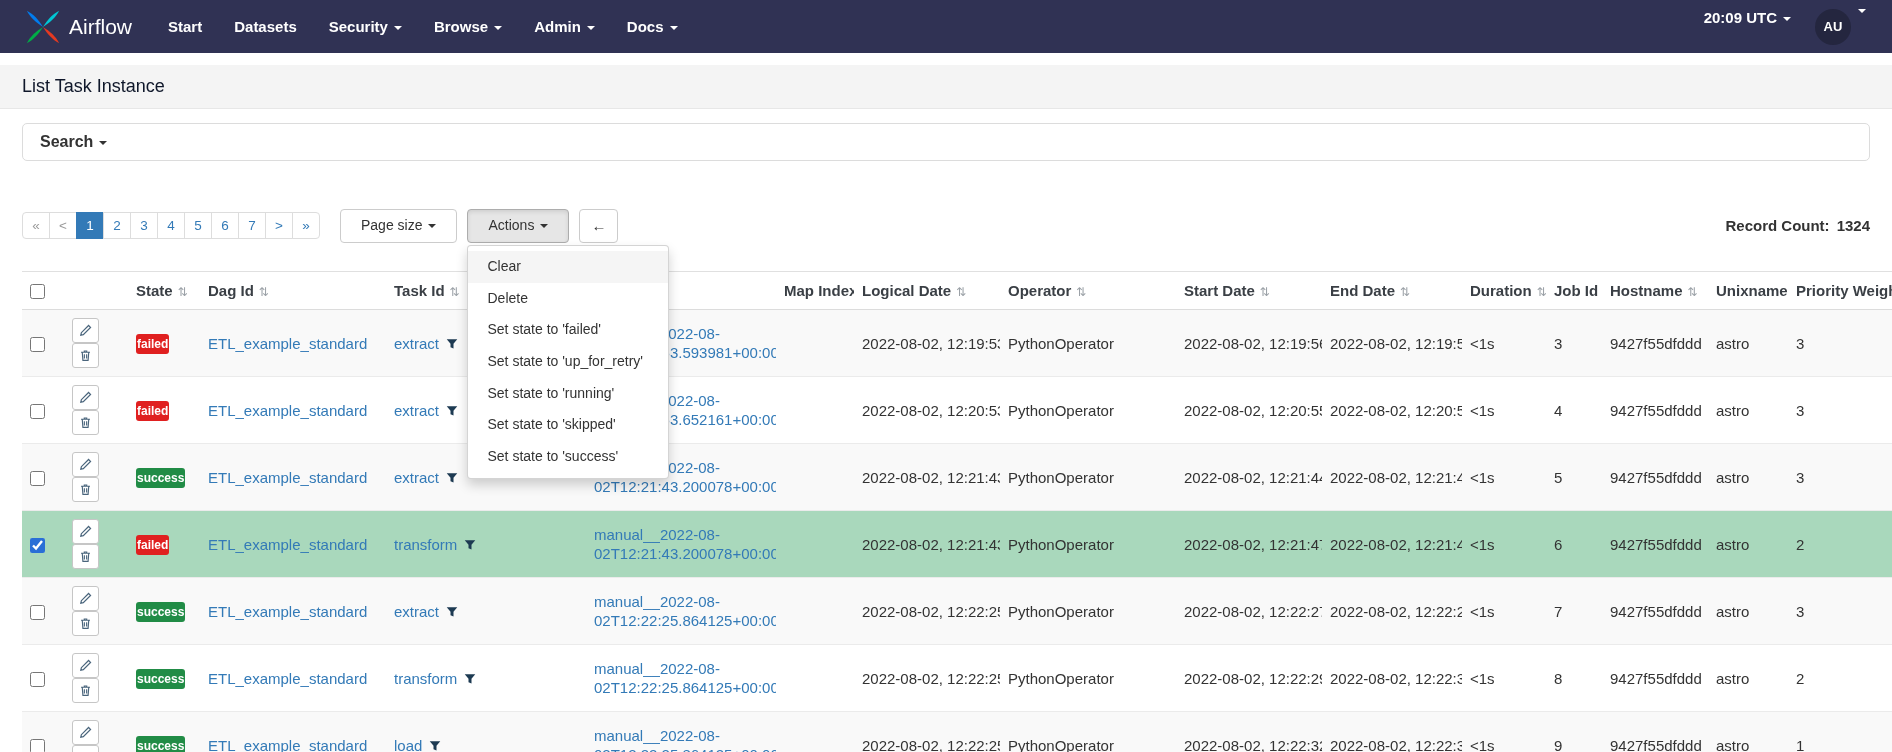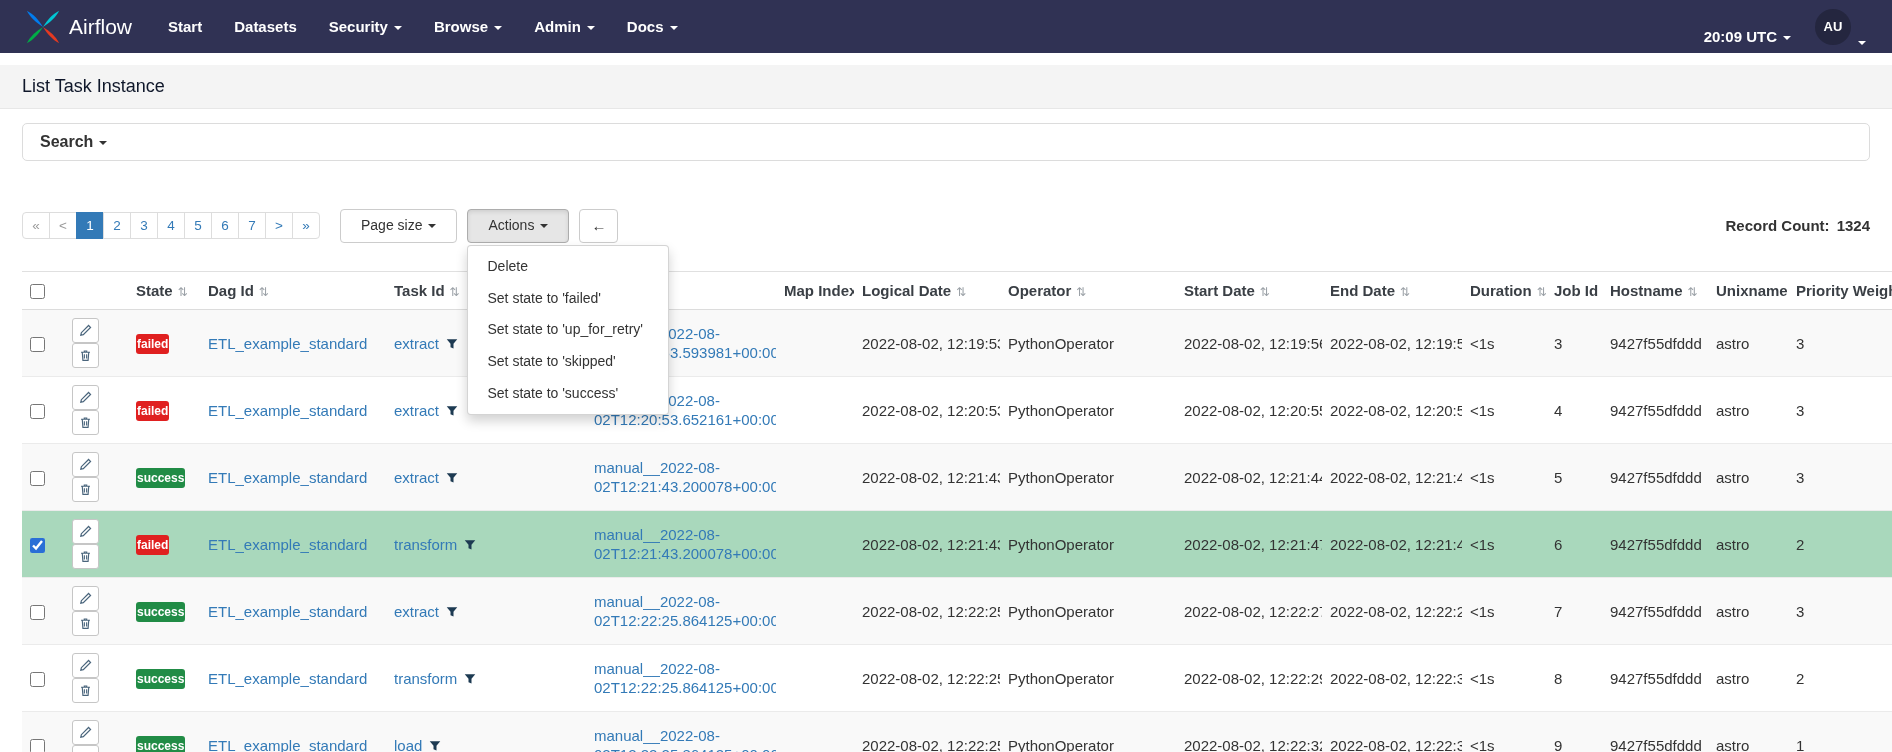--- a/index.html
+++ b/index.html
@@ -13,21 +13,21 @@
   a{text-decoration:none;color:inherit}
   button{font-family:inherit}
   .caret{display:inline-block;width:0;height:0;border-left:4px solid transparent;border-right:4px solid transparent;border-top:4px solid currentColor;margin-left:6px;vertical-align:middle}
 
   
   .navbar{height:53px;background:var(--navbar);display:flex;align-items:center;padding:0 26px;color:#fff}
   .brand{display:flex;align-items:center;gap:9px;margin-right:36px;cursor:pointer}
   .brand-text{font-size:21px;font-weight:400;color:#fff}
   .nav-items{display:flex;align-items:center;gap:32px;flex:1}
   .nav-item{color:#fff;font-size:15px;font-weight:700;cursor:pointer;white-space:nowrap}
-  .nav-right{display:flex;align-items:flex-end}
+  .nav-right{display:flex;align-items:flex-start}
   .clock{font-size:15px;font-weight:700;cursor:pointer;margin-right:24px;white-space:nowrap}
   .avatar{width:36px;height:36px;border-radius:50%;background:var(--avatar-bg);display:flex;align-items:center;justify-content:center;font-size:13px;font-weight:700;cursor:pointer}
   .avatar-caret{margin-left:7px;cursor:pointer}
 
   
   .page-header{margin-top:12px;background:#f4f4f4;border-bottom:1px solid #e7e7e7;padding:11px 22px}
   .page-title{font-size:18px;font-weight:400;color:#0f172a}
 
   
   .search-panel{margin:14px 22px 0;border:1px solid #dcdcdc;border-radius:5px;background:#fff;padding:9px 17px}
@@ -145,23 +145,25 @@
     <span>Page size</span>
       <span class="caret"></span>
   </button>
 
   <div class="actions-wrap">
     <button class="btn pressed">
       <span>Actions</span>
         <span class="caret"></span>
     </button>
     <div class="dropdown-menu">
+        <a class="menu-item highlighted">Clear</a>
         <a class="menu-item">Delete</a>
         <a class="menu-item">Set state to 'failed'</a>
         <a class="menu-item">Set state to 'up_for_retry'</a>
+        <a class="menu-item">Set state to 'running'</a>
         <a class="menu-item">Set state to 'skipped'</a>
         <a class="menu-item">Set state to 'success'</a>
       </div>
   </div>
 
   <button class="btn back-btn">
     <span>←</span>
   </button>
 
   <div class="record-count">

